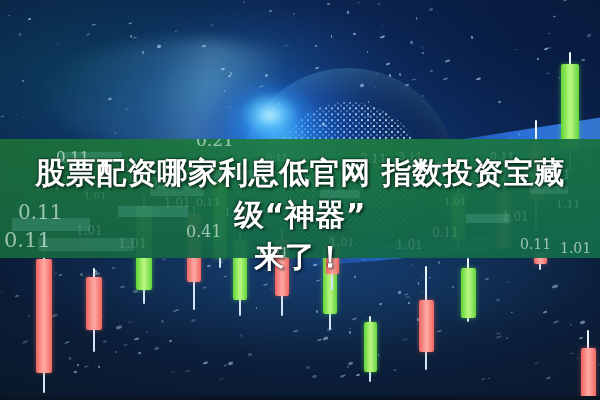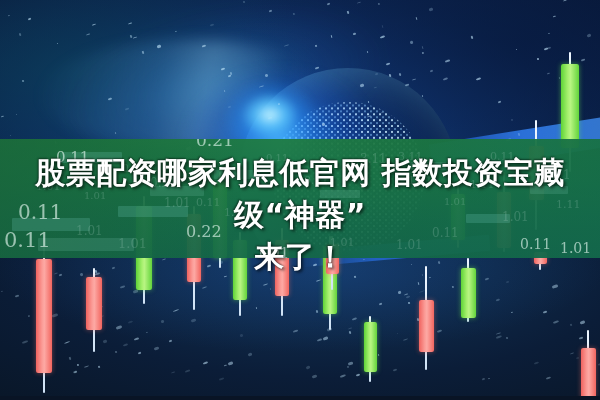--- a/index.html
+++ b/index.html
@@ -481,21 +481,21 @@
         <div class="num dim" style="left: 360px; top: 13px; font-size: 12px;">3.11</div>
         <div class="num dim" style="left: 36px; top: 41px; font-size: 11px;">1.01</div>
         <div class="num dim" style="left: 84px; top: 51px; font-size: 10px;">1.01</div>
         <div class="num bright" style="left: 18px; top: 61px; font-size: 20px;">0.11</div>
         <div class="num bright" style="left: 4px; top: 89px; font-size: 21px;">0.11</div>
         <div class="num dim" style="left: 76px; top: 85px; font-size: 12px;">1.01</div>
         <div class="num dim" style="left: 118px; top: 97px; font-size: 13px;">1.01</div>
         <div class="num dim" style="left: 122px; top: 23px; font-size: 11px;">0.11</div>
         <div class="num dim" style="left: 150px; top: 37px; font-size: 12px;">0.21</div>
         <div class="num dim" style="left: 164px; top: 57px; font-size: 12px;">1.01</div>
-        <div class="num bright" style="left: 186px; top: 83px; font-size: 16px;">0.22</div>
+        <div class="num bright" style="left: 186px; top: 83px; font-size: 16px;">0.41</div>
         <div class="num dim" style="left: 196px; top: 57px; font-size: 11px;">0.11</div>
         <div class="num dim" style="left: 224px; top: 67px; font-size: 11px;">1.01</div>
         <div class="num bright" style="left: 256px; top: 105px; font-size: 15px;">1.01</div>
         <div class="num dim" style="left: 300px; top: 67px; font-size: 11px;">1.11</div>
         <div class="num dim" style="left: 304px; top: 35px; font-size: 11px;">0.11</div>
         <div class="num dim" style="left: 330px; top: 97px; font-size: 11px;">1.01</div>
         <div class="num dim" style="left: 398px; top: 11px; font-size: 11px;">3.11</div>
         <div class="num dim" style="left: 408px; top: 35px; font-size: 11px;">1.11</div>
         <div class="num dim" style="left: 396px; top: 99px; font-size: 12px;">1.01</div>
         <div class="num dim" style="left: 432px; top: 87px; font-size: 12px;">0.11</div>

